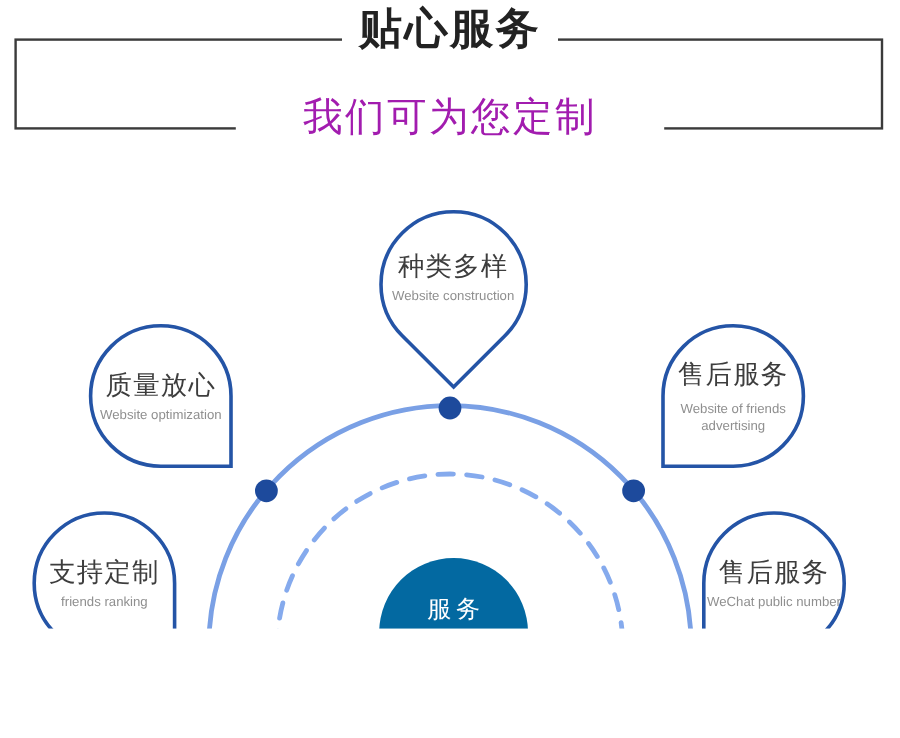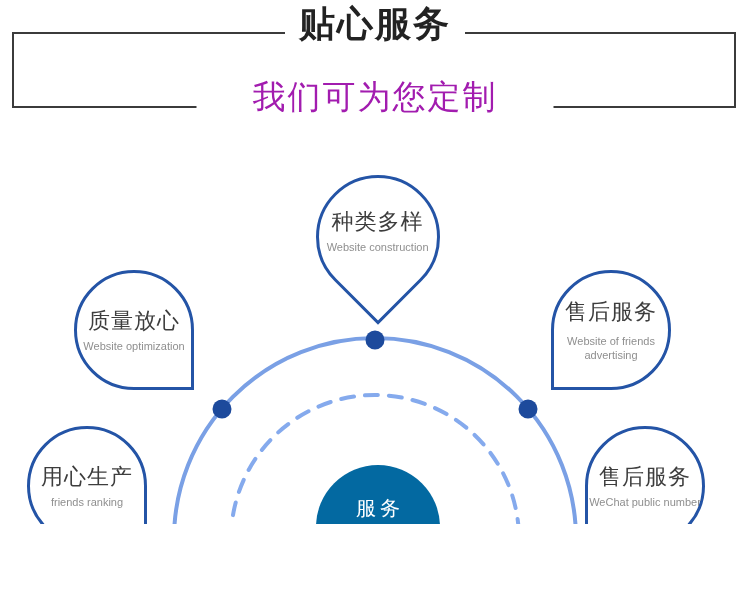--- a/index.html
+++ b/index.html
@@ -162,21 +162,21 @@
     <div class="cn">质量放心</div>
     <div class="en">Website optimization</div>
   </div>
 
   <div class="bubble b-ur">
     <div class="cn">售后服务</div>
     <div class="en wrap">Website of friends advertising</div>
   </div>
 
   <div class="bubble b-ll">
-    <div class="cn">用心生产</div>
+    <div class="cn">支持定制</div>
     <div class="en">friends ranking</div>
   </div>
 
   <div class="bubble b-lr">
     <div class="cn">售后服务</div>
     <div class="en">WeChat public number</div>
   </div>
 
   <div class="badge">
     <div>服务</div>

